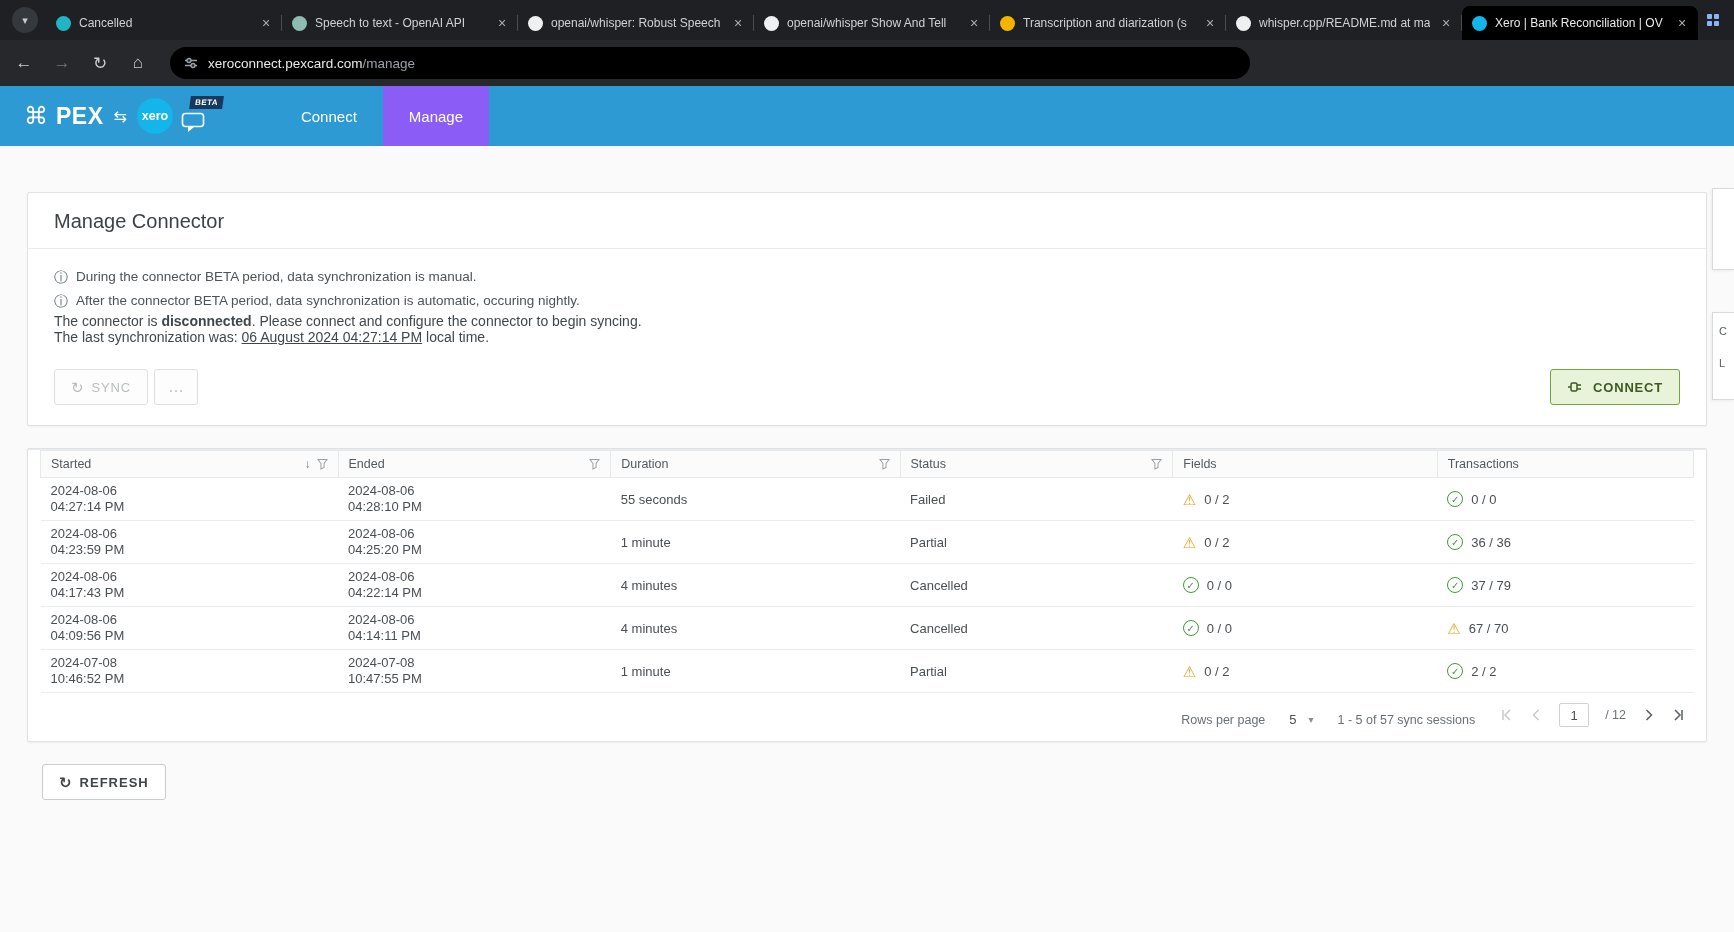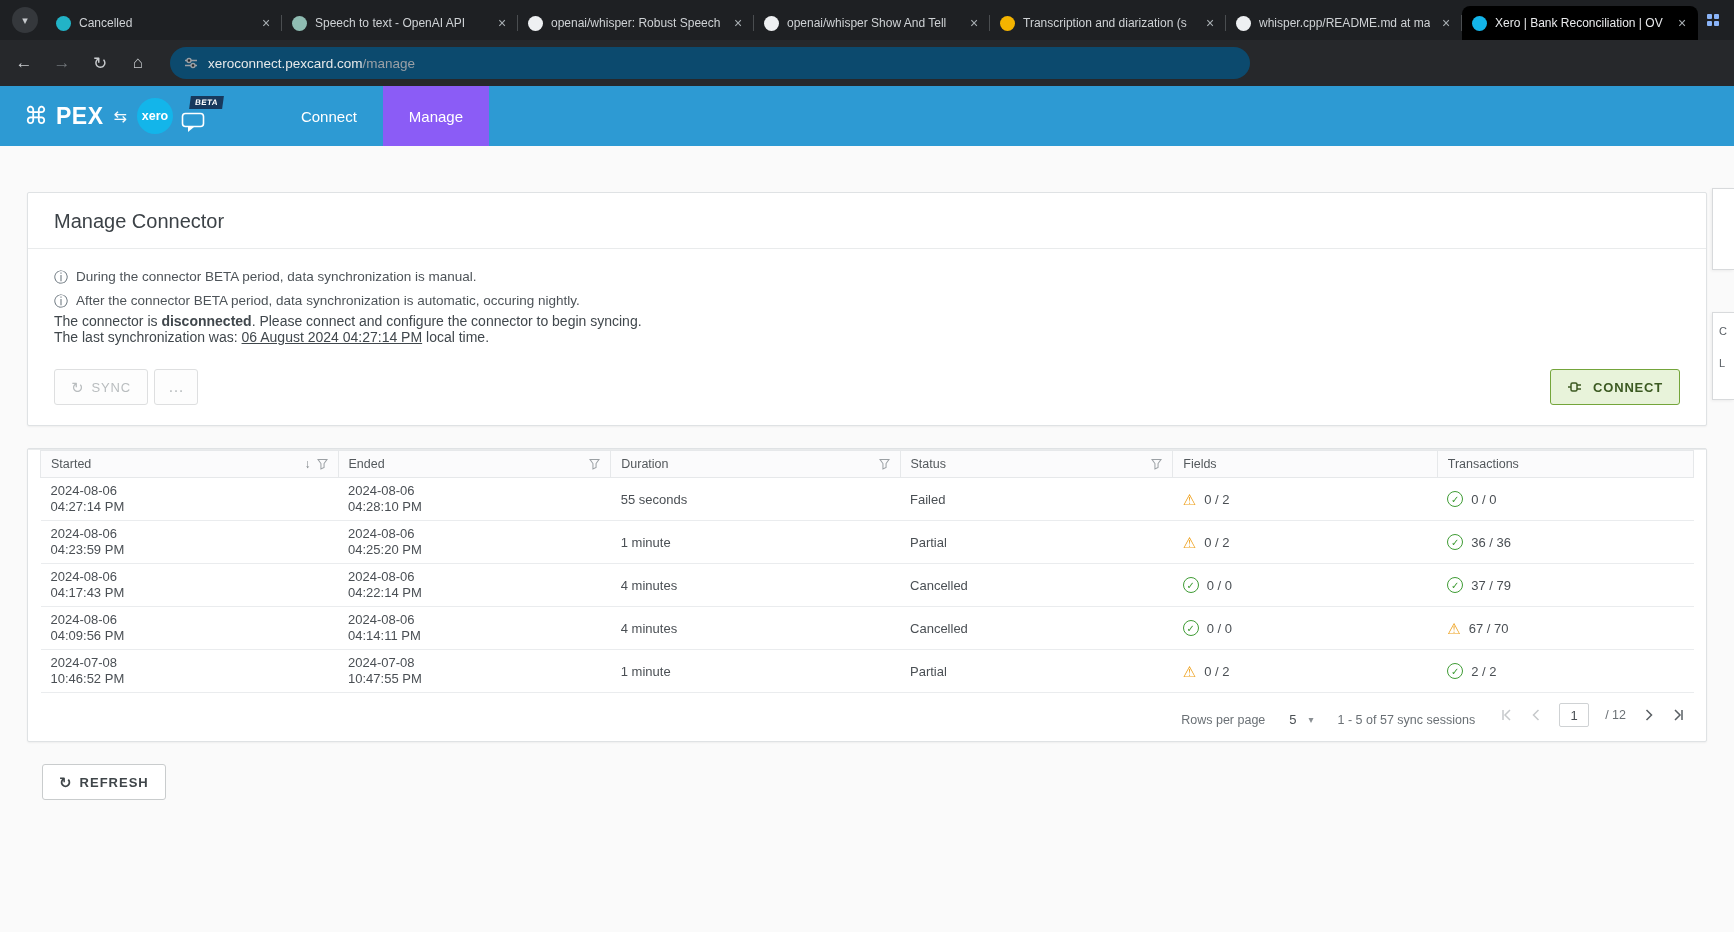--- a/index.html
+++ b/index.html
@@ -27,21 +27,21 @@
   .fav-colab { background: #f4b400; }
   .fav-xero { background: #13b5ea; }
   .tab-title { flex: 1 1 auto; white-space: nowrap; overflow: hidden; }
   .tab-close { width: 16px; height: 16px; border-radius: 50%; display: flex; align-items: center; justify-content: center;
     color: #aab0b4; font-size: 14px; flex: 0 0 auto; cursor: pointer; }
   .grid-icon { margin-left: auto; margin-right: 8px; flex: 0 0 auto; cursor: pointer; display: flex; }
 
   .toolbar { height: 46px; background: #26282b; display: flex; align-items: center; padding: 0 14px; gap: 18px; }
   .nav-ic { color: #c8cbce; font-size: 17px; width: 20px; text-align: center; cursor: pointer; }
   .nav-ic.dim { color: #6f7478; }
-  .omnibox { height: 28px; flex: 0 0 1080px; background: #0c4a6e; border-radius: 16px; display: flex;
+  .omnibox { height: 28px; flex: 0 0 1080px; background: #000000; border-radius: 16px; display: flex;
     align-items: center; padding: 16px 14px; gap: 10px; margin-left: 4px; cursor: text; }
   .url { font-size: 13.5px; white-space: nowrap; }
   .host { color: #e7e9ea; }
   .path { color: #9aa0a6; }
 
   
   .bluebar { height: 60px; background: #2d9ad3; display: flex; align-items: stretch; padding-left: 24px; color: #fff; }
   .brand { display: flex; align-items: center; gap: 8px; }
   .pex-ic { font-size: 24px; line-height: 1; }
   .pex-txt { font-size: 23px; font-weight: bold; letter-spacing: 0.5px; }

